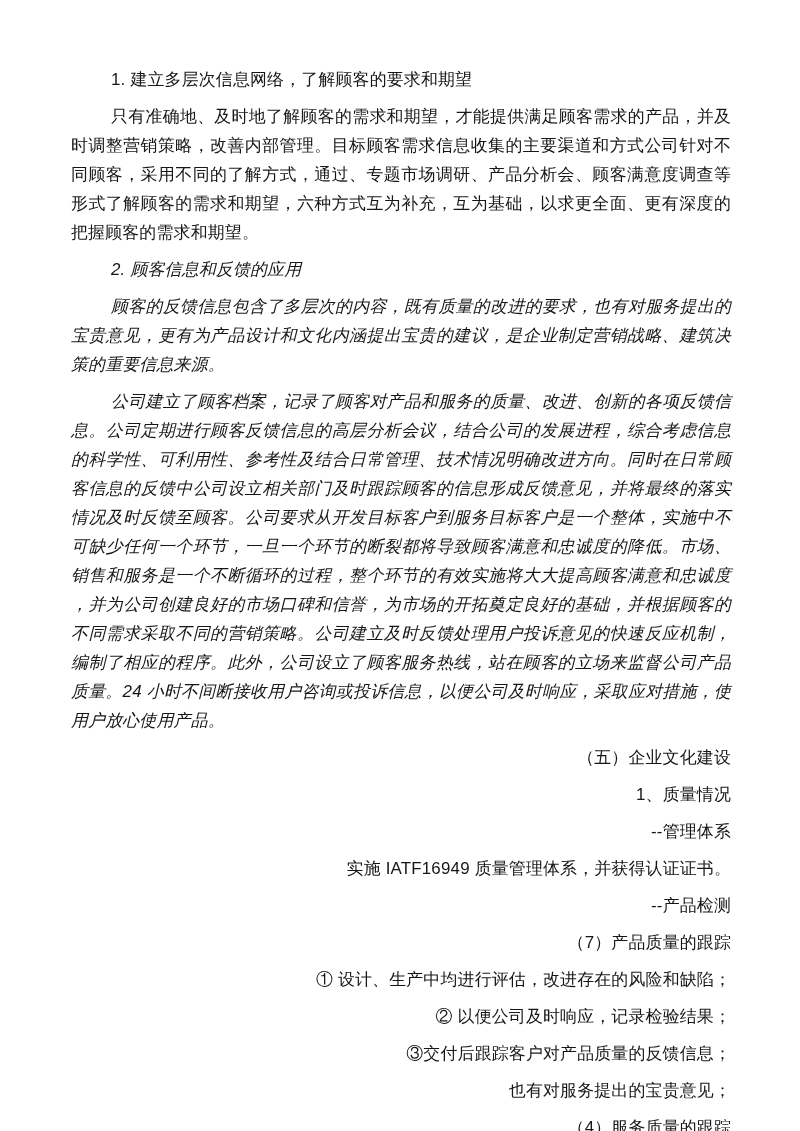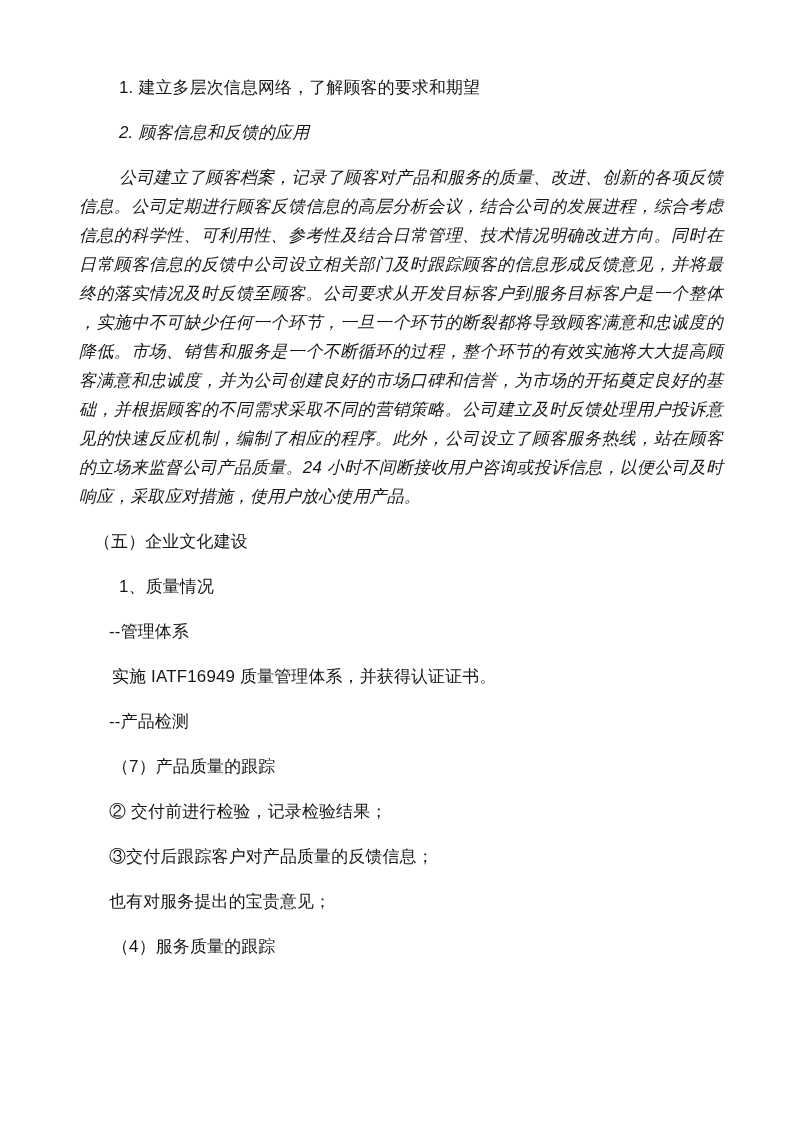--- a/index.html
+++ b/index.html
@@ -15,21 +15,21 @@
     color: #161616;
     overflow: hidden;
   }
   .doc-page {
     position: absolute;
     left: 63px;
     top: 57px;
     width: 676px;
   }
   .doc-page p {
-    margin: 16px;
+    margin: 8px;
     font-size: 16.9px;
     line-height: 29px;
     font-weight: 400;
     letter-spacing: 0.2px;
   }
   
   .body-para {
     text-align: justify;
     text-indent: 40px;
     line-break: anywhere;
@@ -39,54 +39,58 @@
     text-indent: 40px;
   }
   
   .mt {
     margin-top: 6px;
     font-style: italic;
   }
   
   .sec2 {
     margin-top: 1px !important;
+    text-align: right;
   }
   .ind-section { text-indent: 15px; }   
   .ind-2em     { text-indent: 40px; }   
   .ind-dash    { text-indent: 30px; }   
   .ind-body1   { text-indent: 33px; }   
   .ind-paren   { text-indent: 33px; }   
   .ind-circle  { text-indent: 30px; }   
 </style>
 </head>
 <body>
 
 <div class="doc-page">
   <p class="num-heading">1. 建立多层次信息网络，了解顾客的要求和期望</p>
 
+  <p class="body-para">只有准确地、及时地了解顾客的需求和期望，才能提供满足顾客需求的产品，并及时调整营销策略，改善内部管理。目标顾客需求信息收集的主要渠道和方式公司针对不同顾客，采用不同的了解方式，通过、专题市场调研、产品分析会、顾客满意度调查等形式了解顾客的需求和期望，六种方式互为补充，互为基础，以求更全面、更有深度的把握顾客的需求和期望。</p>
 
   <p class="num-heading mt">2. 顾客信息和反馈的应用</p>
 
+  <p class="body-para mt">顾客的反馈信息包含了多层次的内容，既有质量的改进的要求，也有对服务提出的宝贵意见，更有为产品设计和文化内涵提出宝贵的建议，是企业制定营销战略、建筑决策的重要信息来源。</p>
 
   <p class="body-para mt">公司建立了顾客档案，记录了顾客对产品和服务的质量、改进、创新的各项反馈信息。公司定期进行顾客反馈信息的高层分析会议，结合公司的发展进程，综合考虑信息的科学性、可利用性、参考性及结合日常管理、技术情况明确改进方向。同时在日常顾客信息的反馈中公司设立相关部门及时跟踪顾客的信息形成反馈意见，并将最终的落实情况及时反馈至顾客。公司要求从开发目标客户到服务目标客户是一个整体，实施中不可缺少任何一个环节，一旦一个环节的断裂都将导致顾客满意和忠诚度的降低。市场、销售和服务是一个不断循环的过程，整个环节的有效实施将大大提高顾客满意和忠诚度，并为公司创建良好的市场口碑和信誉，为市场的开拓奠定良好的基础，并根据顾客的不同需求采取不同的营销策略。公司建立及时反馈处理用户投诉意见的快速反应机制，编制了相应的程序。此外，公司设立了顾客服务热线，站在顾客的立场来监督公司产品质量。24 小时不间断接收用户咨询或投诉信息，以便公司及时响应，采取应对措施，使用户放心使用产品。</p>
 
   <p class="sec2 ind-section">（五）企业文化建设</p>
 
   <p class="sec2 ind-2em">1、质量情况</p>
 
   <p class="sec2 ind-dash">--管理体系</p>
 
   <p class="sec2 ind-body1">实施 IATF16949 质量管理体系，并获得认证证书。</p>
 
   <p class="sec2 ind-dash">--产品检测</p>
 
   <p class="sec2 ind-paren">（7）产品质量的跟踪</p>
 
+  <p class="sec2 ind-circle">① 设计、生产中均进行评估，改进存在的风险和缺陷；</p>
 
-  <p class="sec2 ind-circle">② 交付前进行检验，记录检验结果；</p>
+  <p class="sec2 ind-circle">② 以便公司及时响应，记录检验结果；</p>
 
   <p class="sec2 ind-circle">③交付后跟踪客户对产品质量的反馈信息；</p>
 
   <p class="sec2 ind-circle">也有对服务提出的宝贵意见；</p>
 
 
   <p class="sec2 ind-paren">（4）服务质量的跟踪</p>
 </div>
 
 </body></html>

